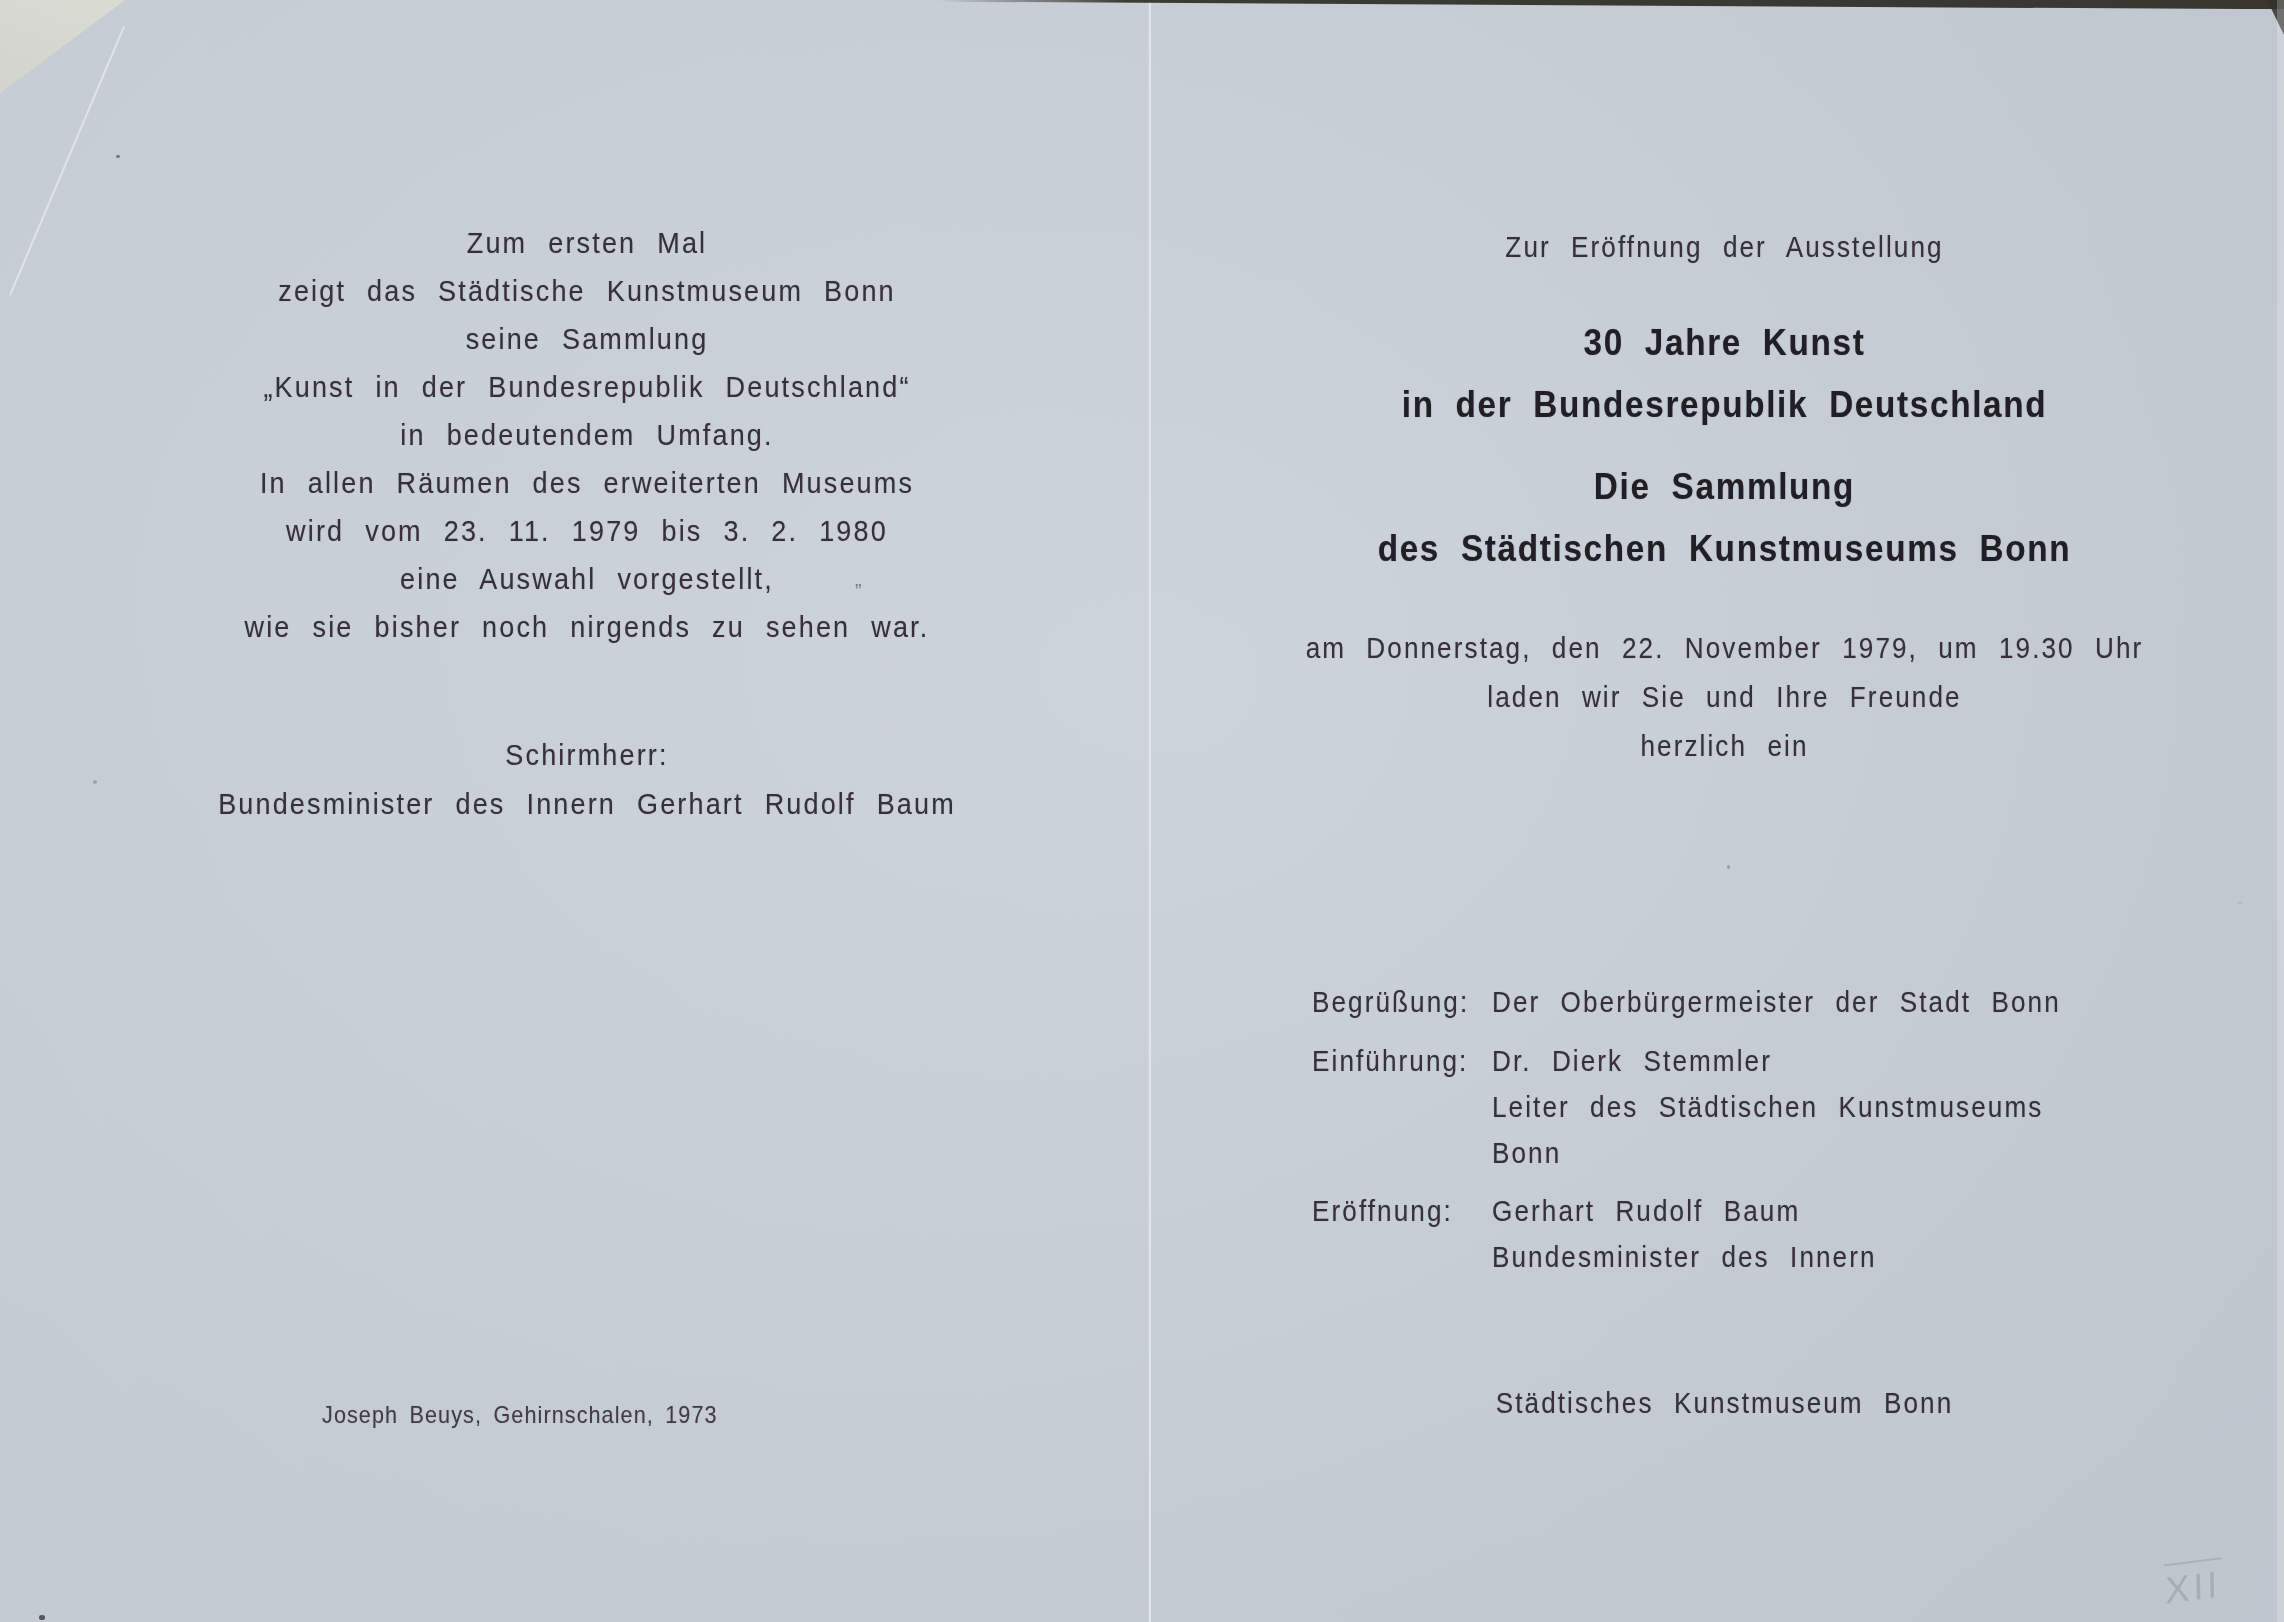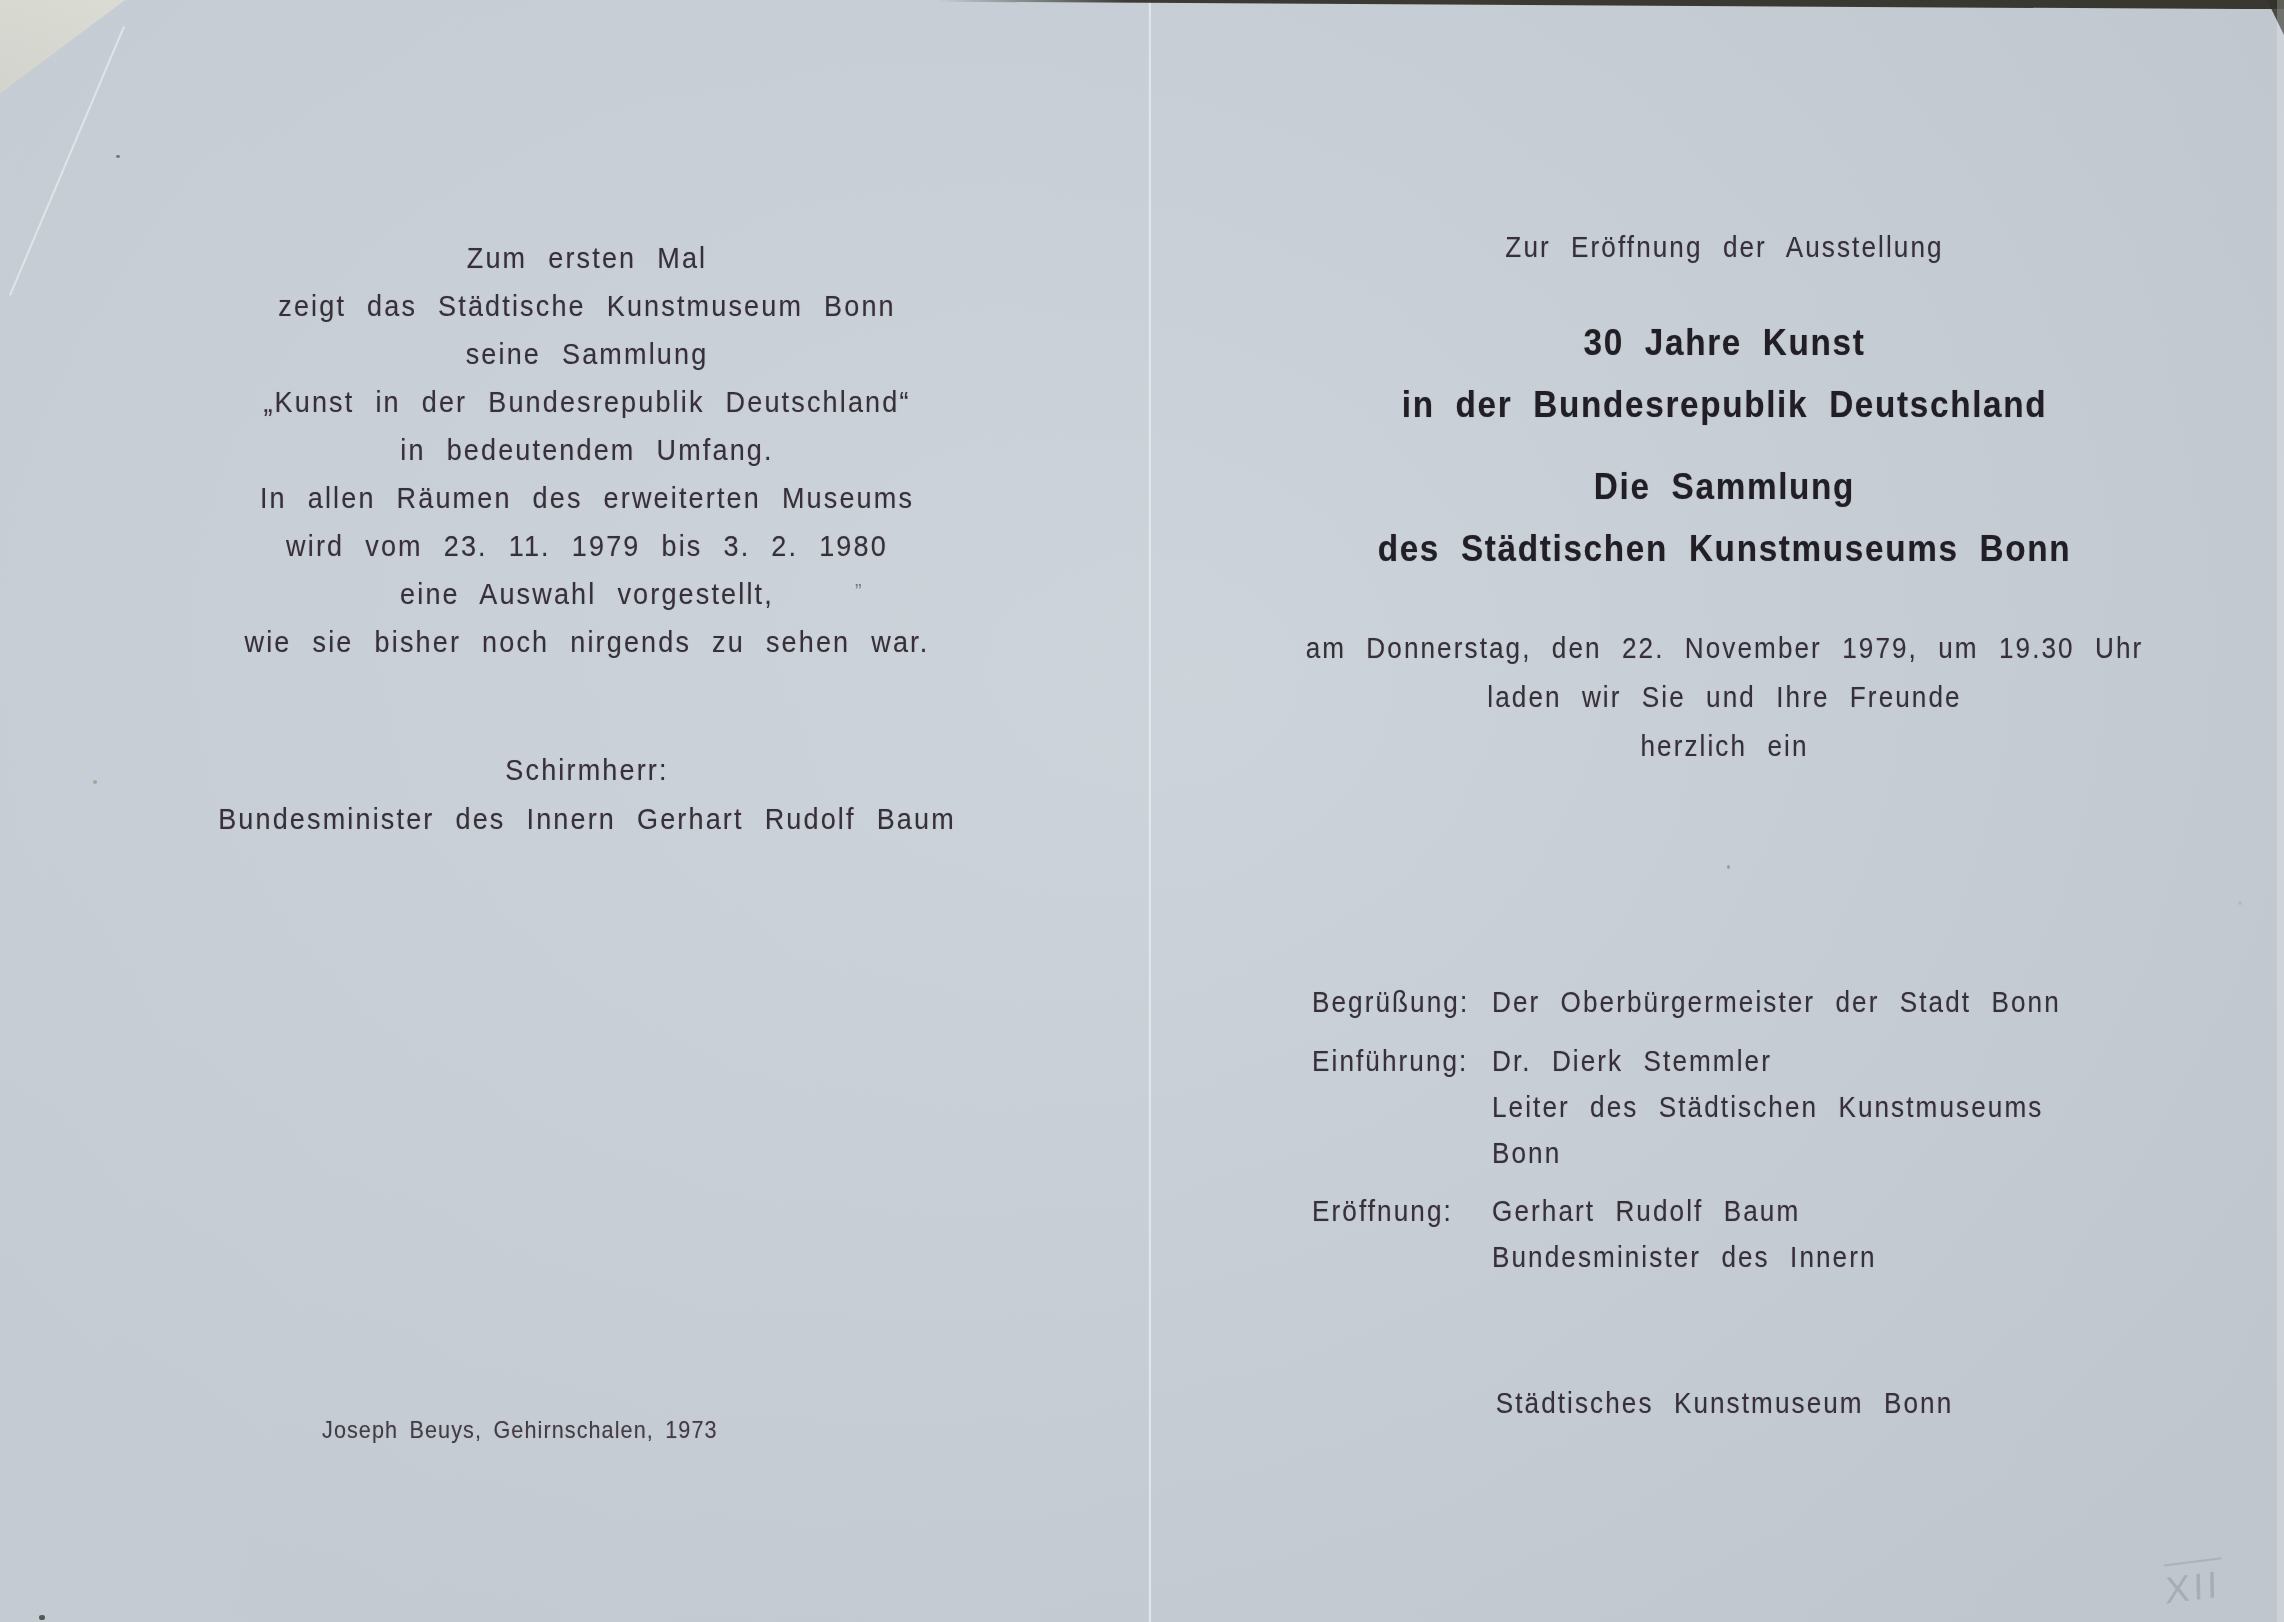--- a/index.html
+++ b/index.html
@@ -77,21 +77,21 @@
     font-size:37px;letter-spacing:3.5px;
     color:rgba(150,156,163,0.6);
     transform:rotate(-7deg) skewX(-6deg);
   }
 </style>
 </head>
 <body>
 
 <div id="card">
 
-  <div class="abs" style="left:23px;top:0;width:1128px;height:1384px;margin-top:15px;">
+  <div class="abs" style="left:23px;top:0;width:1128px;height:1384px;">
 
     <div class="abs txt body-size center" style="left:0;right:0;top:219px;">
       <div>Zum ersten Mal</div>
       <div>zeigt das Städtische Kunstmuseum Bonn</div>
       <div>seine Sammlung</div>
       <div>„Kunst in der Bundesrepublik Deutschland“</div>
       <div>in bedeutendem Umfang.</div>
       <div>In allen Räumen des erweiterten Museums</div>
       <div>wird vom 23. 11. 1979 bis 3. 2. 1980</div>
       <div>eine Auswahl vorgestellt,</div>

